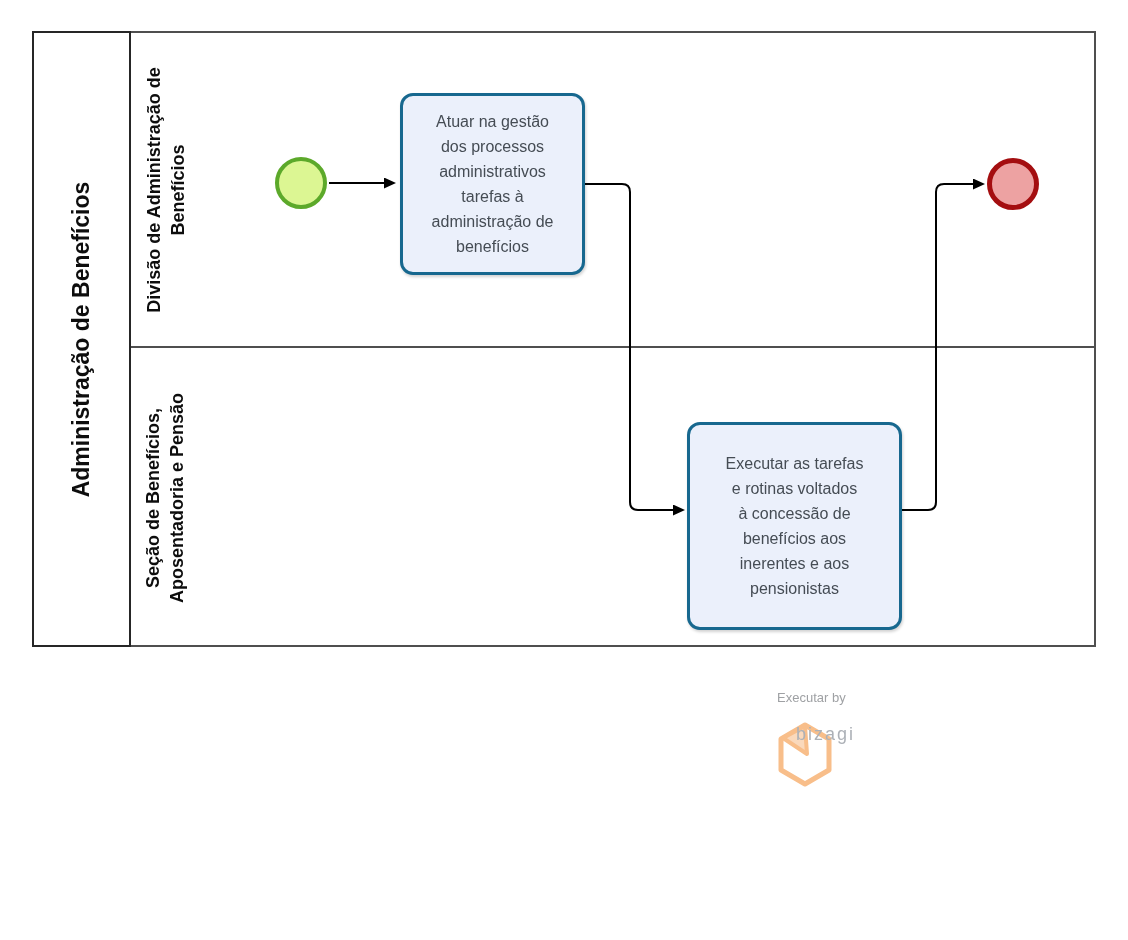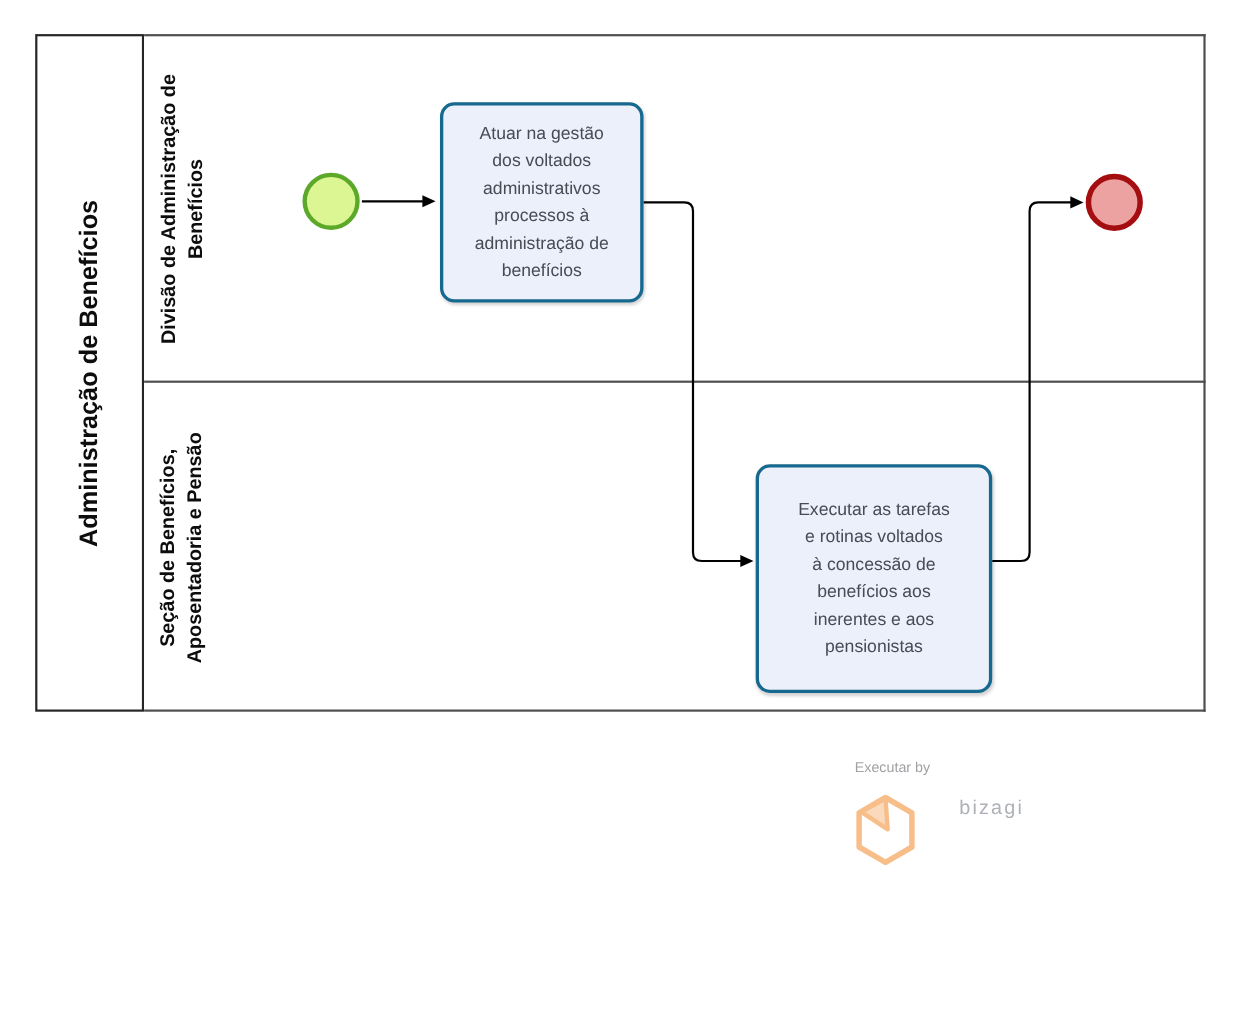--- a/index.html
+++ b/index.html
@@ -129,21 +129,21 @@
     font-size: 13px;
     color: #9FA1A4;
   }
   .bizagi-icon {
     position: absolute;
     left: 778px; top: 722px;
     width: 54px; height: 65px;
   }
   .bizagi-wordmark {
     position: absolute;
-    left: 872px; top: 724px;
+    left: 796px; top: 724px;
     font-size: 18px;
     letter-spacing: 2px;
     color: #ADB1B7;
   }
   .modeler-wordmark {
     position: absolute;
     left: 842px; top: 738px;
     font-size: 40px;
     color: #F9BD85;
   }
@@ -176,23 +176,23 @@
     </defs>
     <path class="flow-path" d="M329 183 L385 183" marker-end="url(#arrowhead)"></path>
     <path class="flow-path" d="M585 184 L622 184 Q630 184 630 192 L630 502 Q630 510 638 510 L674 510" marker-end="url(#arrowhead)"></path>
     <path class="flow-path" d="M902 510 L928 510 Q936 510 936 502 L936 192 Q936 184 944 184 L974 184" marker-end="url(#arrowhead)"></path>
   </svg>
 
   <div class="event start-event"></div>
 
   <div class="task task-1">
     <div>Atuar na gestão</div>
-    <div>dos voltados</div>
+    <div>dos processos</div>
     <div>administrativos</div>
-    <div>processos à</div>
+    <div>tarefas à</div>
     <div>administração de</div>
     <div>benefícios</div>
   </div>
 
   <div class="task task-2">
     <div>Executar as tarefas</div>
     <div>e rotinas voltados</div>
     <div>à concessão de</div>
     <div>benefícios aos</div>
     <div>inerentes e aos</div>

